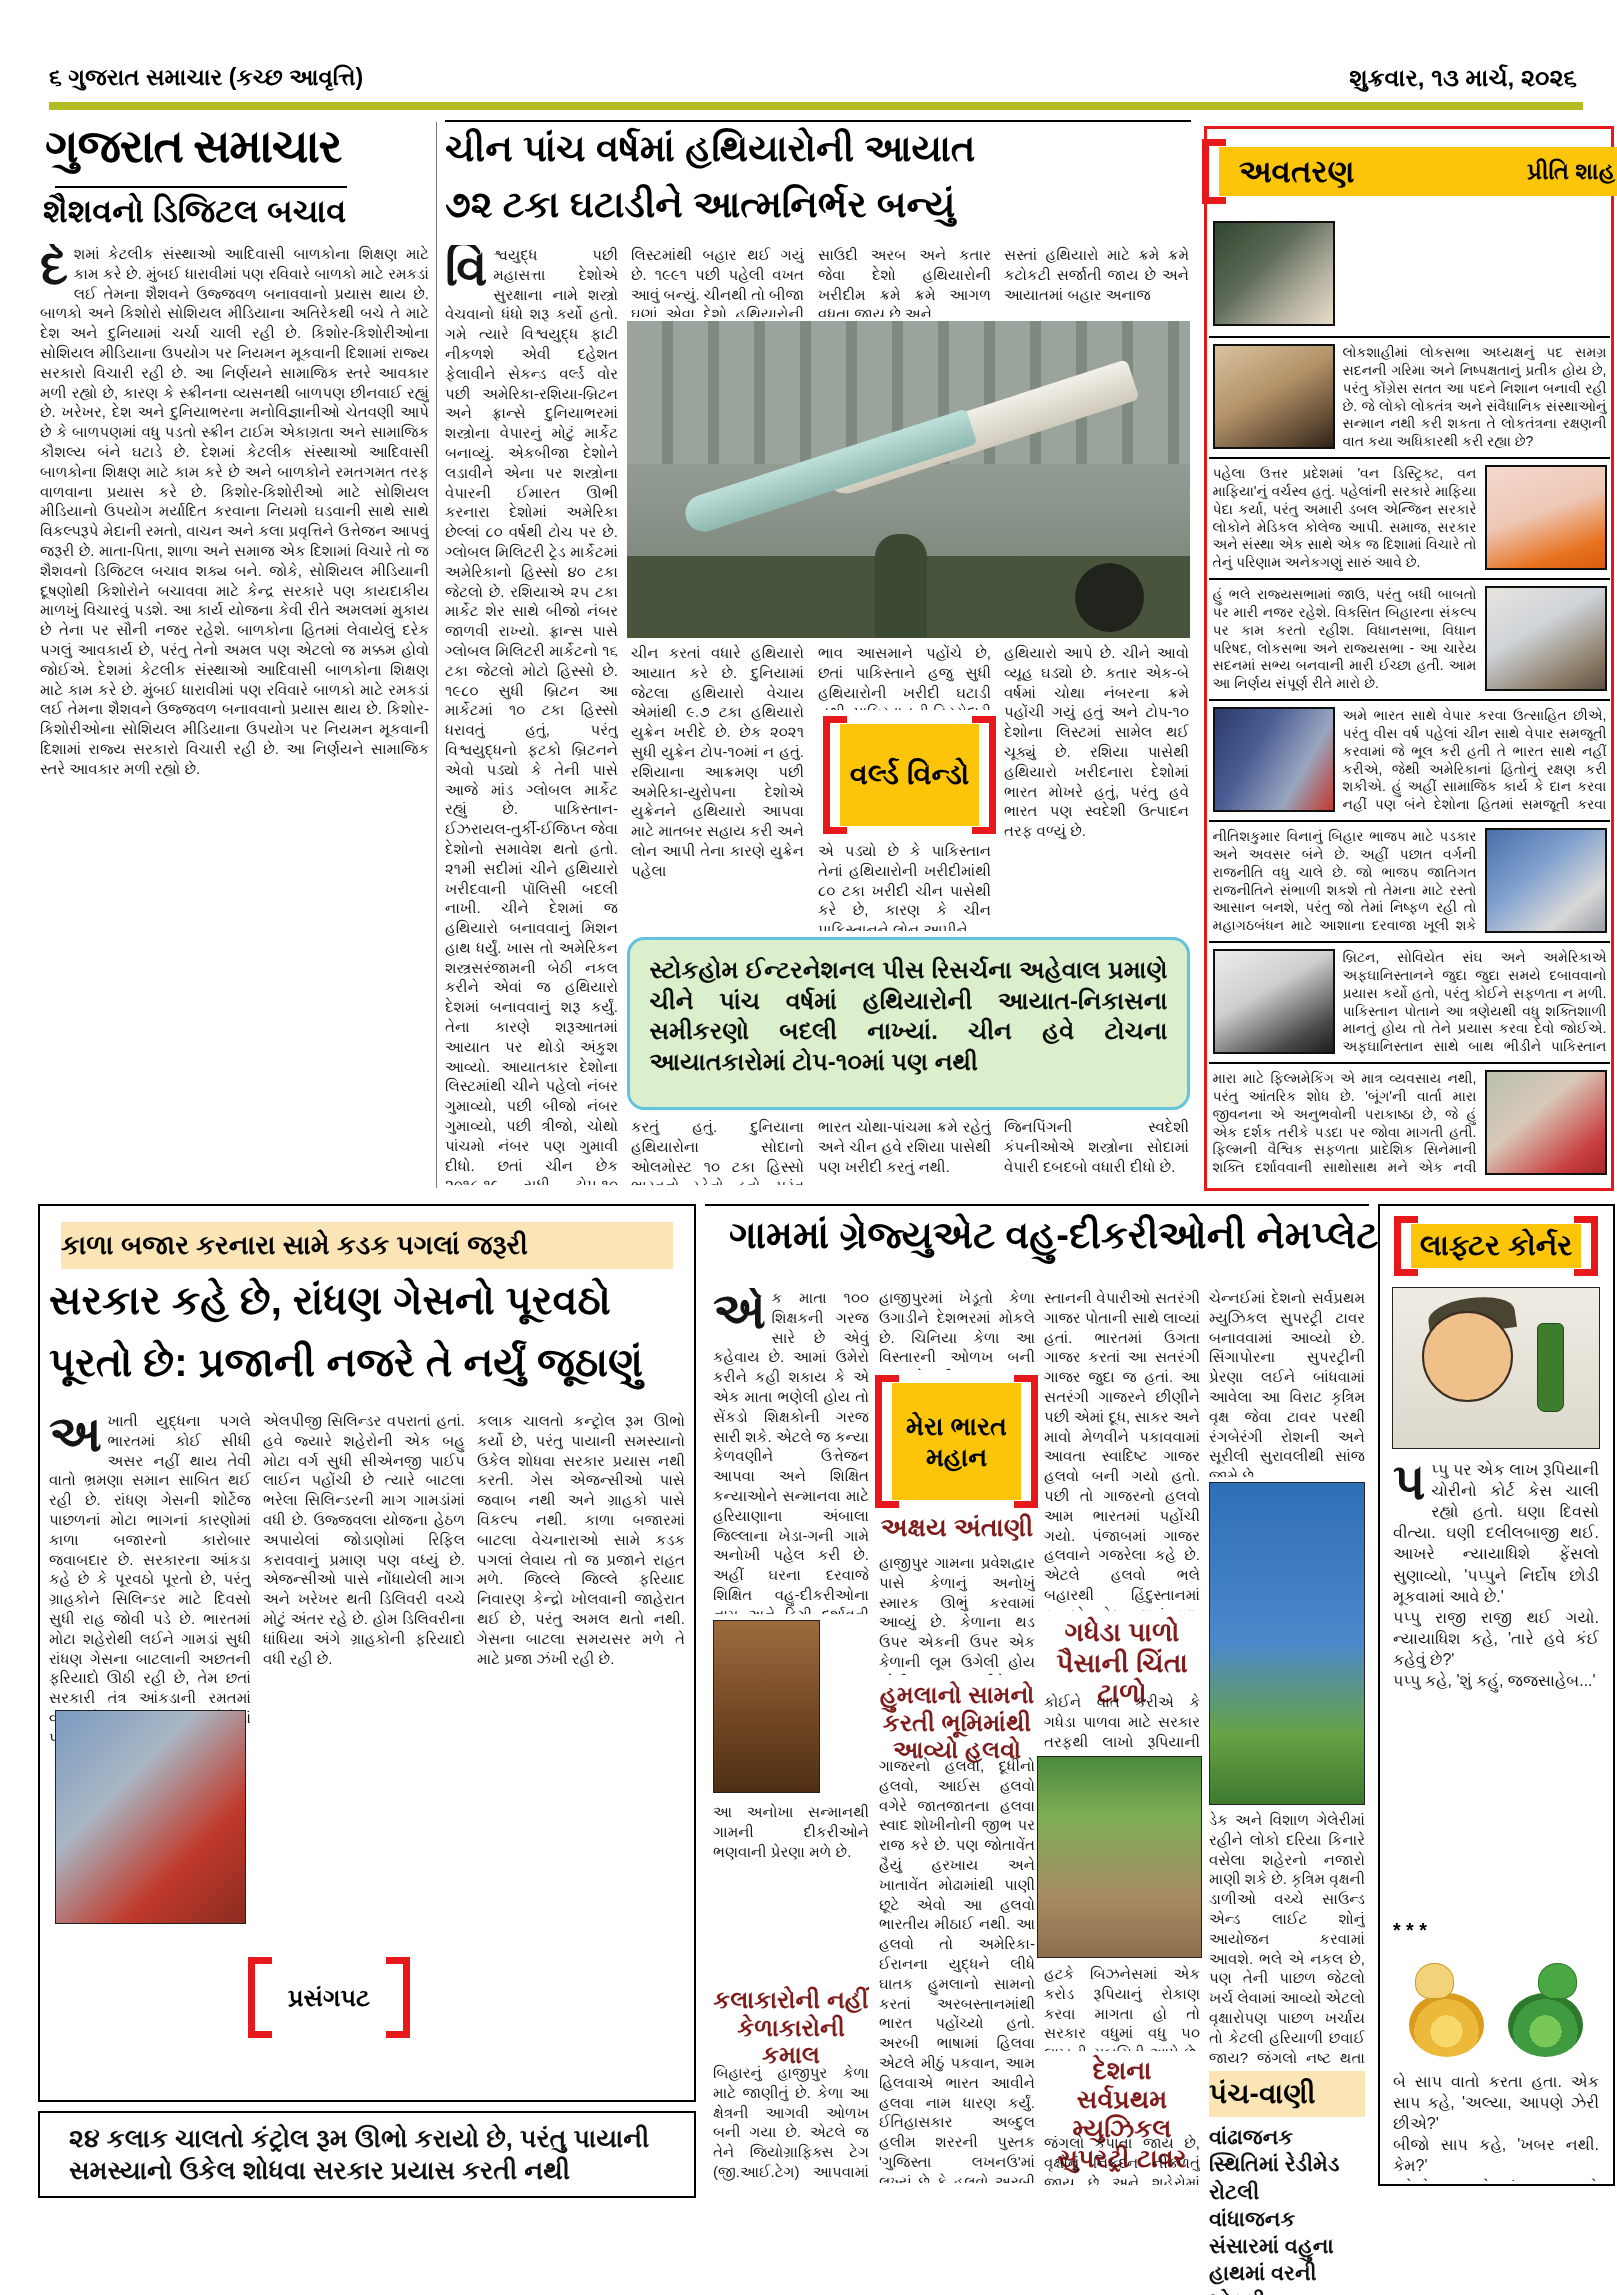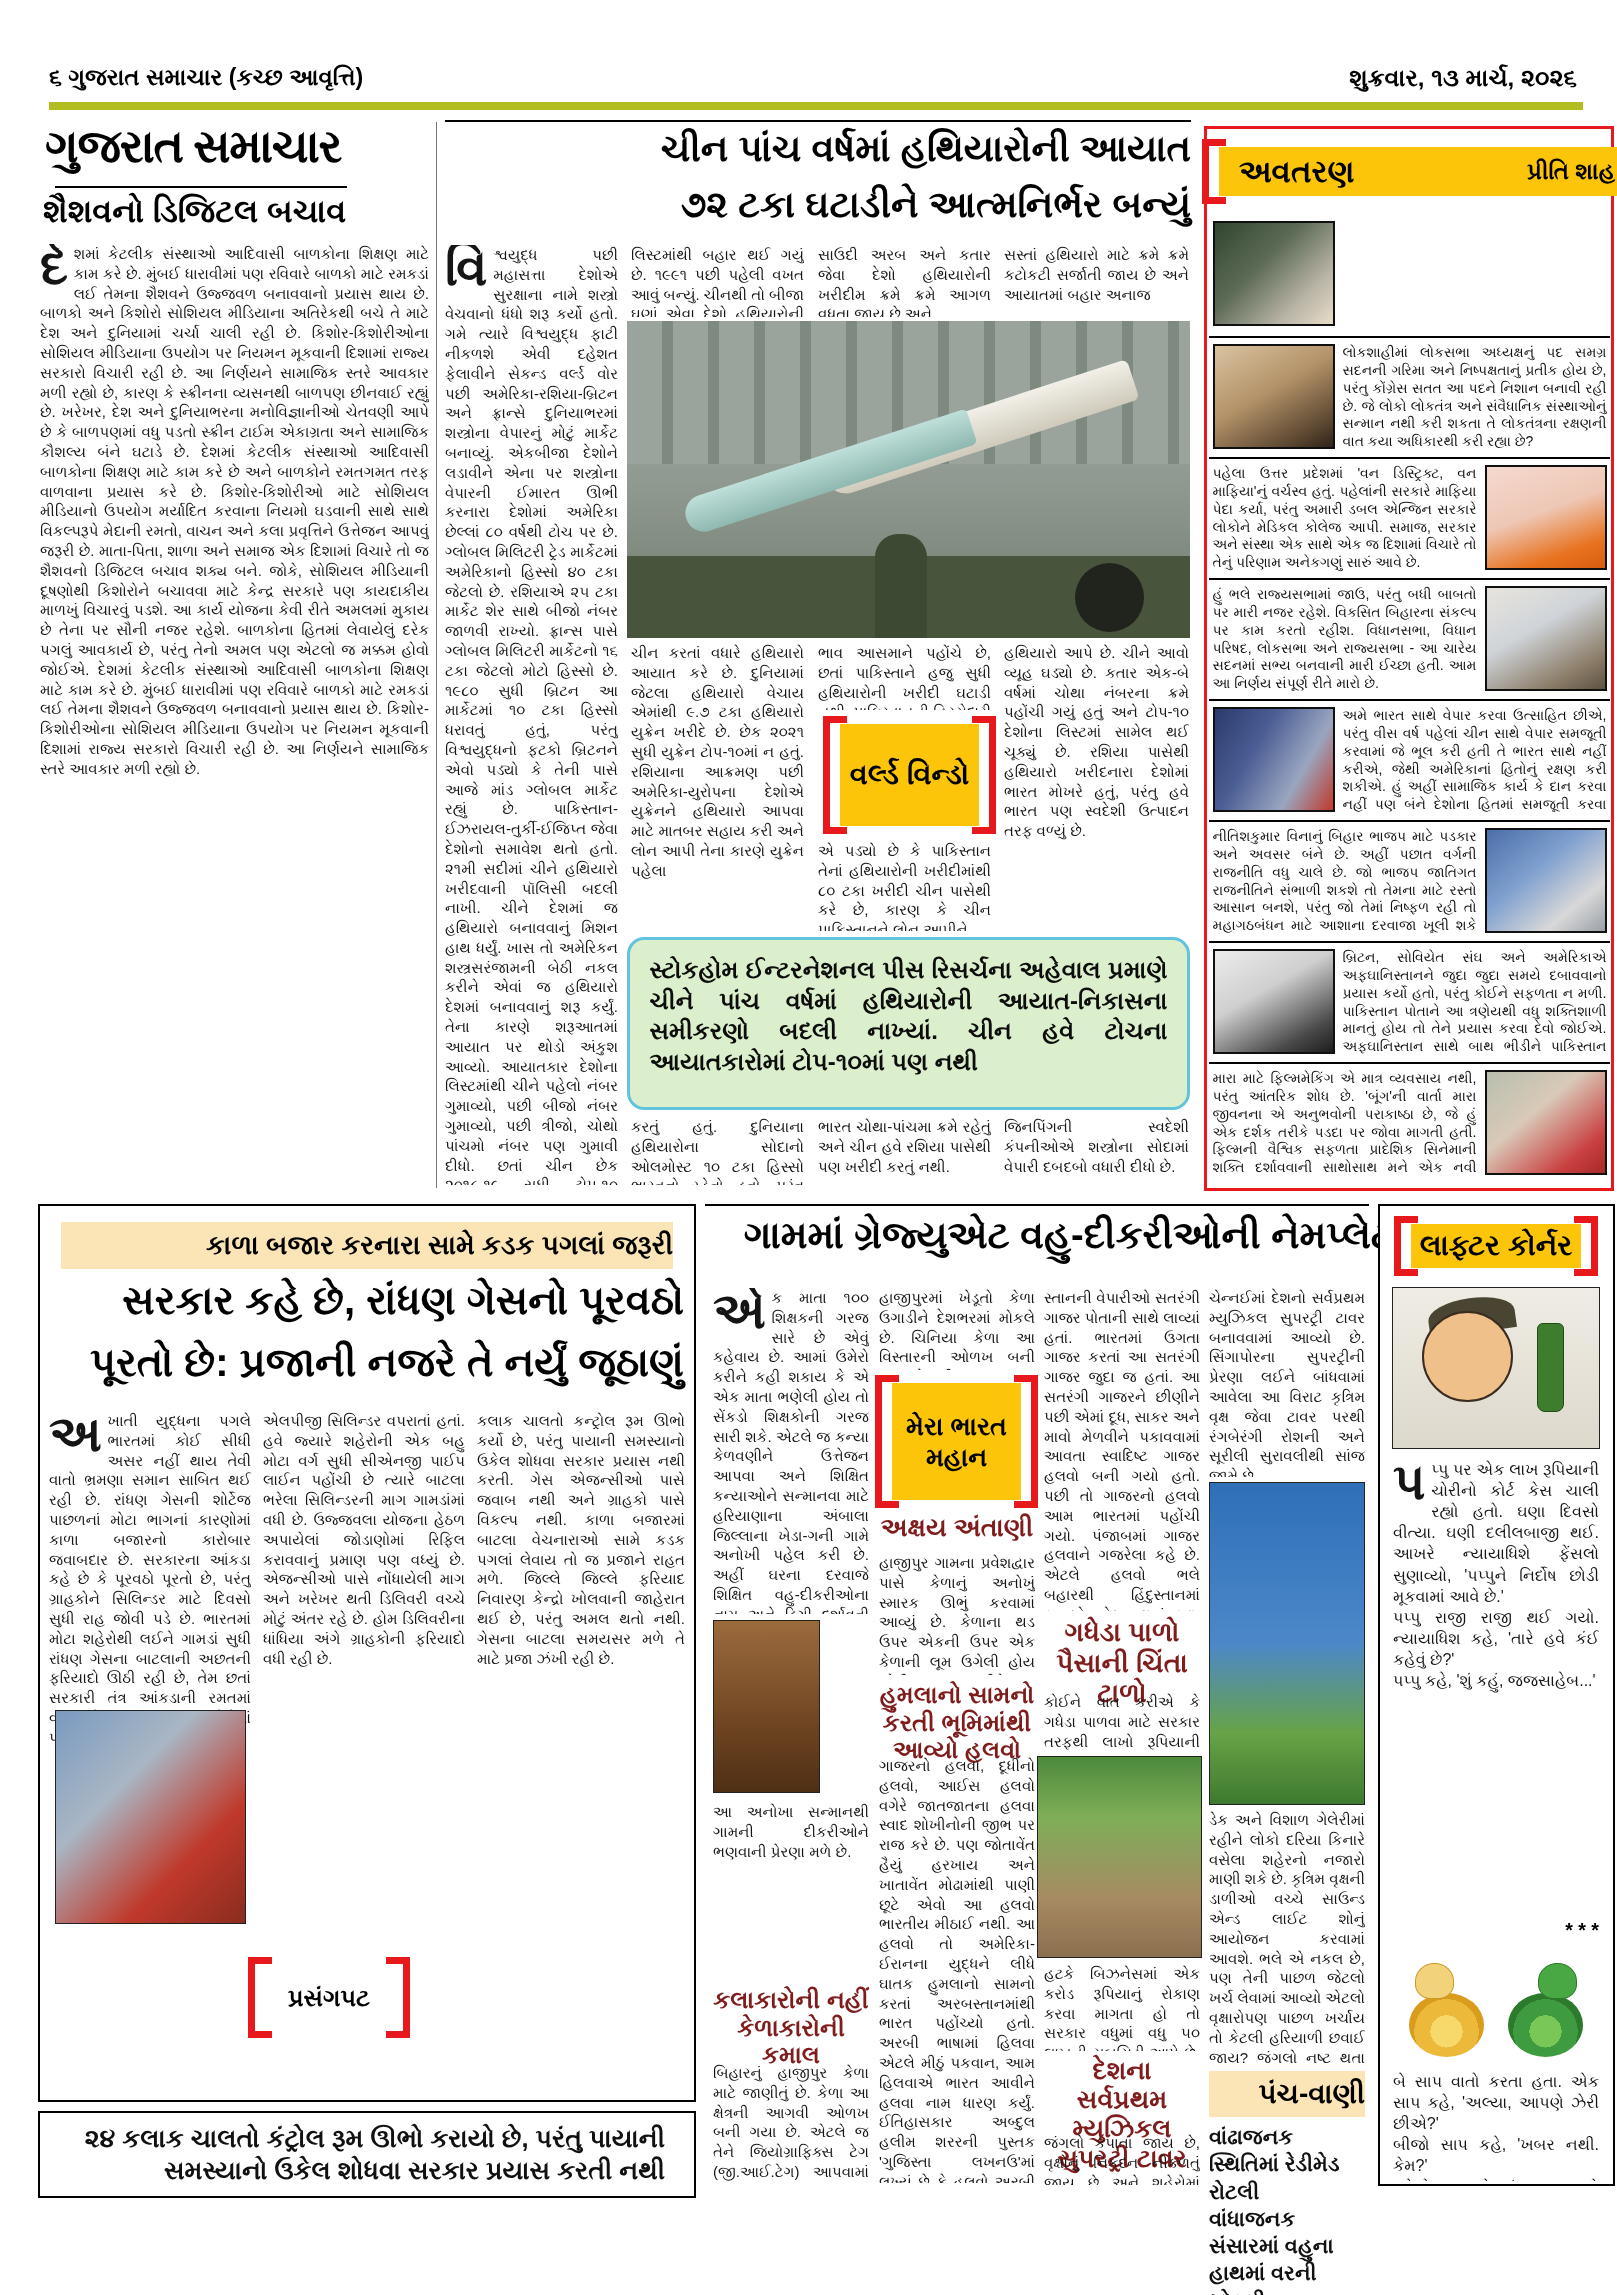--- a/index.html
+++ b/index.html
@@ -1,20 +1,20 @@
 <!DOCTYPE html>
 <html style="font-size:9.2px"><head>
 <meta charset="utf-8">
 <style>
   html,body{margin:0;padding:0;background:#fff;}
   body{width:1617px;height:2295px;position:relative;font-family:"Liberation Sans",sans-serif;color:#111;overflow:hidden;}
   .abs{position:absolute;}
   .bt{position:absolute;font-size:15px;line-height:1.32;text-align:justify;overflow:hidden;color:#151515;word-break:break-word;}
   .hd{position:absolute;font-weight:bold;color:#000;}
-  .ctr{text-align:right;}
+  .ctr{text-align:left;}
   .dropcap{float:left;font-size:50px;line-height:.78;font-weight:bold;padding:3.5px 5.8px 0 0;}
   .rule{position:absolute;background:#000;}
   .vrule{position:absolute;background:#777;width:1.2px;}
   
   .bb{position:absolute;}
   .bb::before,.bb::after{content:"";position:absolute;top:0;bottom:0;width:24px;border:7px solid #e8191c;box-sizing:border-box;}
   .bb::before{left:0;border-right:none;}
   .bb::after{right:0;border-left:none;}
   .bb-in{position:absolute;left:17.3px;right:17.3px;top:8px;bottom:8px;background:#fcc50a;display:flex;align-items:center;justify-content:center;font-weight:bold;color:#000;text-align:center;}
   .bb.white .bb-in{background:#fff;}

